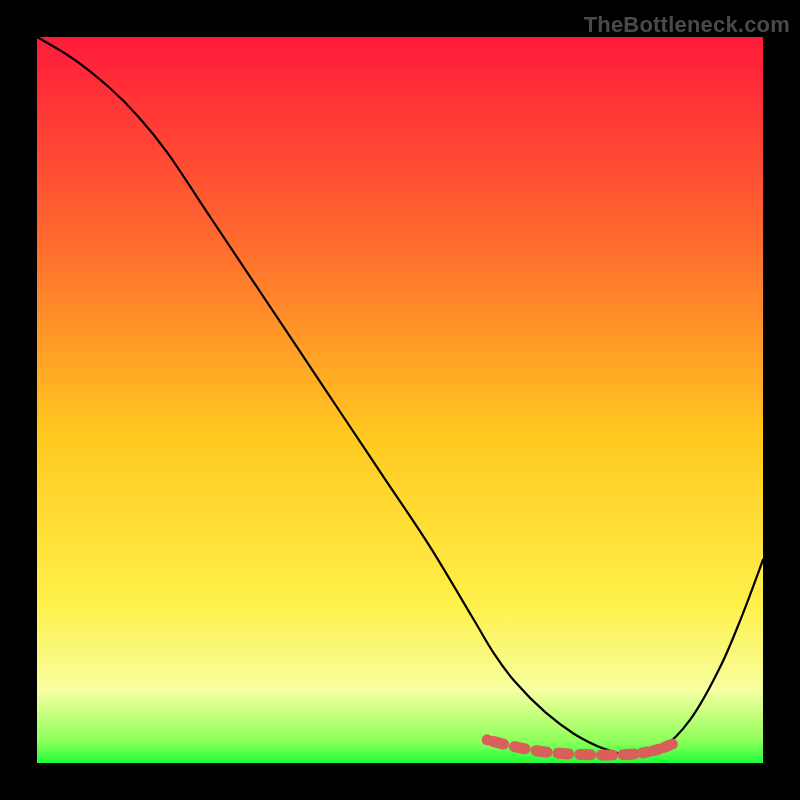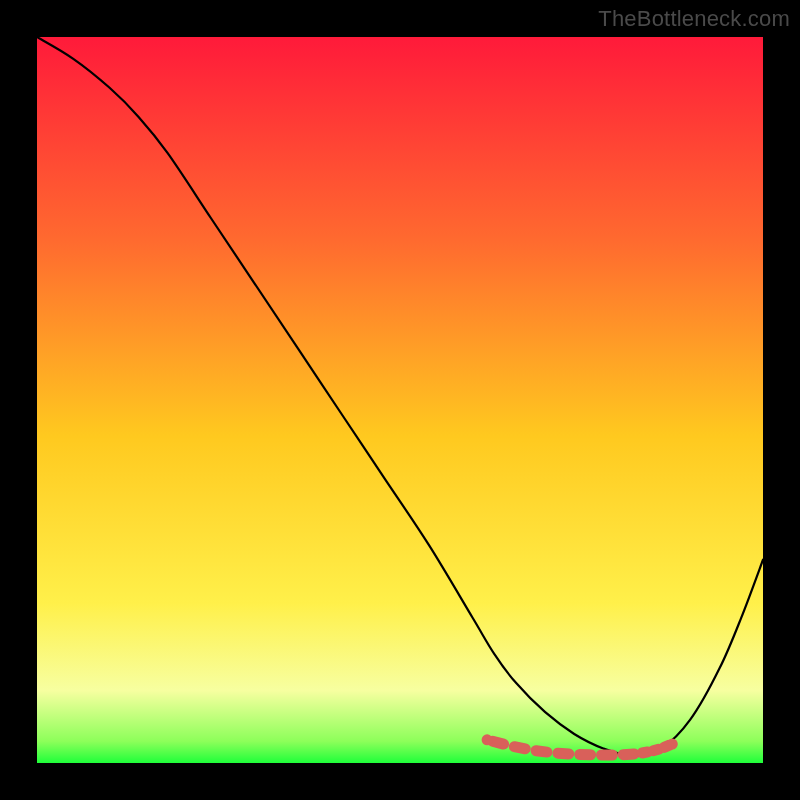--- a/index.html
+++ b/index.html
@@ -12,25 +12,25 @@
     font-family: Arial, Helvetica, sans-serif;
   }
   .frame {
     position: relative;
     width: 800px;
     height: 800px;
     background: #000;
   }
   .watermark {
     position: absolute;
-    top: 6px;
+    top: 12px;
     right: 10px;
     color: #4a4a4a;
     font-size: 22px;
-    font-weight: 400;
+    font-weight: 700;
     letter-spacing: 0.2px;
     user-select: none;
   }
   .plot {
     position: absolute;
     left: 37px;
     top: 37px;
     width: 726px;
     height: 726px;
   }

